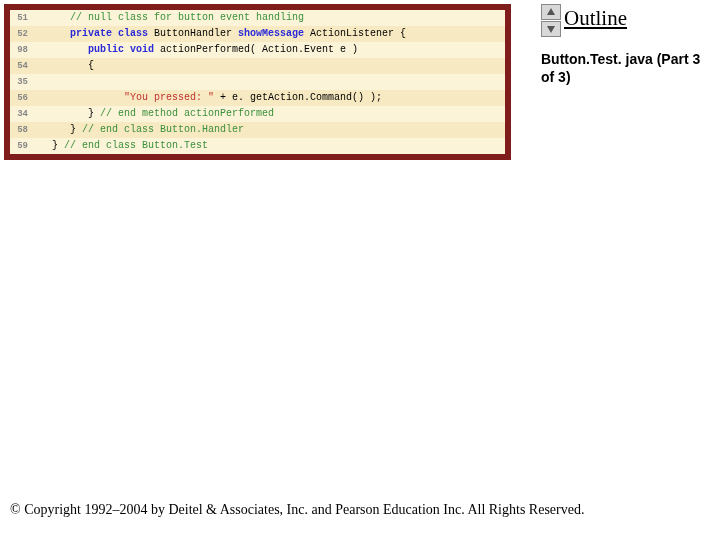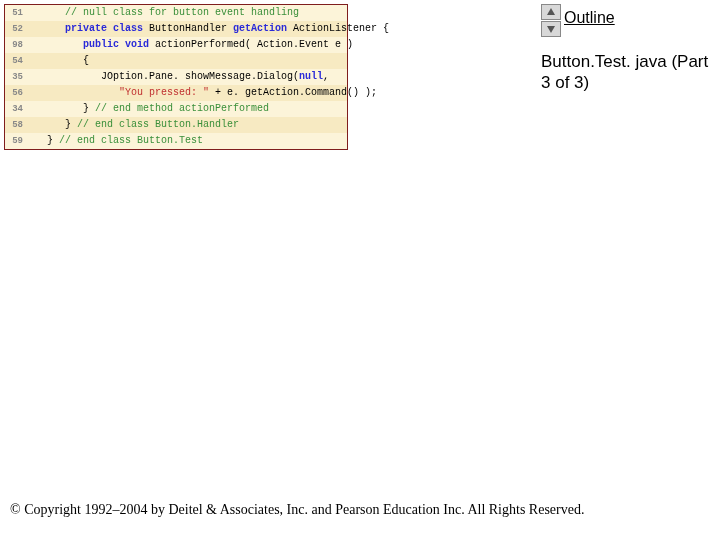--- a/index.html
+++ b/index.html
@@ -8,23 +8,23 @@
       height: 540px;
       background: #fff;
       font-family: Arial, sans-serif;
       position: relative;
       overflow: hidden;
     }
     .code-panel {
       position: absolute;
       top: 4px;
       left: 4px;
-      width: 344px;
+      width: 507px;
       background: #fcf4d9;
-      border: 1px solid #7f1d1d;
+      border: 6px solid #7f1d1d;
     }
     .code-line {
       display: flex;
       align-items: baseline;
       font-family: "Courier New", monospace;
       font-size: 10px;
       line-height: 16px;
       white-space: pre;
     }
     .ln {
@@ -63,51 +63,51 @@
       width: 20px;
       height: 16px;
       background: #d8d8d8;
       border: 1px solid #888;
       display: flex;
       align-items: center;
       justify-content: center;
     }
     .nav-btn svg { width: 10px; height: 10px; }
     .outline-title {
-      font-size: 16px;
+      font-size: 21px;
       text-decoration: underline;
-      font-family: Liberation Sans, sans-serif;
+      font-family: Liberation Serif, serif;
       line-height: 24px;
       padding-top: 2px;
     }
     .file-label {
       margin-top: 14px;
-      font-size: 17px;
-      font-weight: normal;
+      font-size: 14px;
+      font-weight: bold;
       font-family: Arial, sans-serif;
       line-height: 1.25;
     }
     .copyright {
       position: absolute;
       bottom: 22px;
       left: 10px;
       font-size: 14px;
       font-family: "Times New Roman", serif;
     }
   </style>
 </head>
 <body>
 
 <div class="code-panel">
 
 <div class="code-line"><span class="ln">51</span><span><span class="pln">      </span><span class="cmt">// null class for button event handling</span></span></div>
-    <div class="code-line shade"><span class="ln">52</span><span><span class="pln">      </span><span class="kw">private class</span><span class="pln"> ButtonHandler </span><span class="kw">getAction</span><span class="pln"> ActionListener {</span></span></div>
+    <div class="code-line shade"><span class="ln">52</span><span><span class="pln">      </span><span class="kw">private class</span><span class="pln"> ButtonHandler </span><span class="kw">showMessage</span><span class="pln"> ActionListener {</span></span></div>
     <div class="code-line"><span class="ln">98</span><span><span class="pln">         </span><span class="kw">public void</span><span class="pln"> actionPerformed( Action.Event e )</span></span></div>
     <div class="code-line shade"><span class="ln">54</span><span><span class="pln">         </span><span class="pln">{</span></span></div>
-    <div class="code-line"><span class="ln">35</span><span><span class="pln">            </span><span class="pln">JOption.Pane. showMessage.Dialog(</span><span class="kw">null</span><span class="pln">,</span></span></div>
+    <div class="code-line"><span class="ln">35</span></div>
     <div class="code-line shade"><span class="ln">56</span><span><span class="pln">               </span><span class="str">"You pressed: "</span><span class="pln"> + e. getAction.Command() );</span></span></div>
     <div class="code-line"><span class="ln">34</span><span><span class="pln">         </span><span class="pln">} </span><span class="cmt">// end method actionPerformed</span></span></div>
     <div class="code-line shade"><span class="ln">58</span><span><span class="pln">      </span><span class="pln">} </span><span class="cmt">// end class Button.Handler</span></span></div>
     <div class="code-line"><span class="ln">59</span><span><span class="pln">   </span><span class="pln">} </span><span class="cmt">// end class Button.Test</span></span></div>
   </div>
 
 <div class="outline-box">
   <div class="outline-header">
     <div class="nav-buttons">
       <div class="nav-btn">

